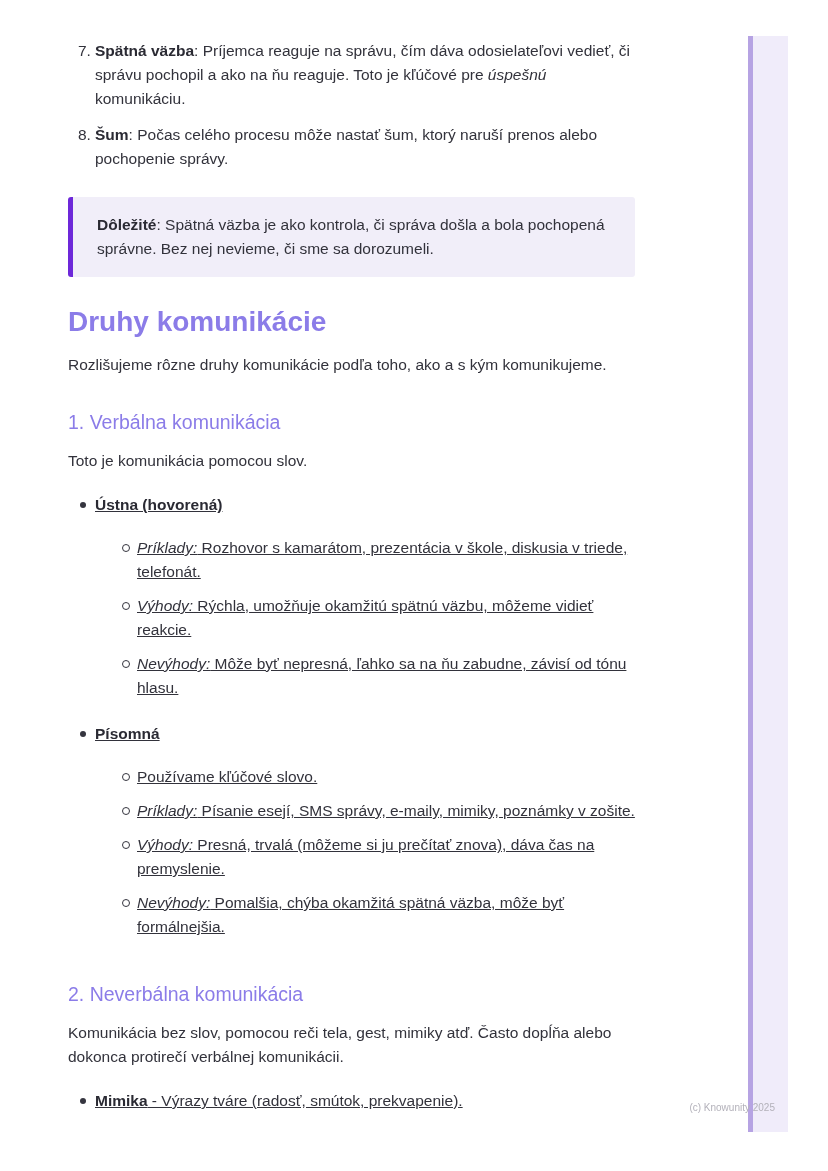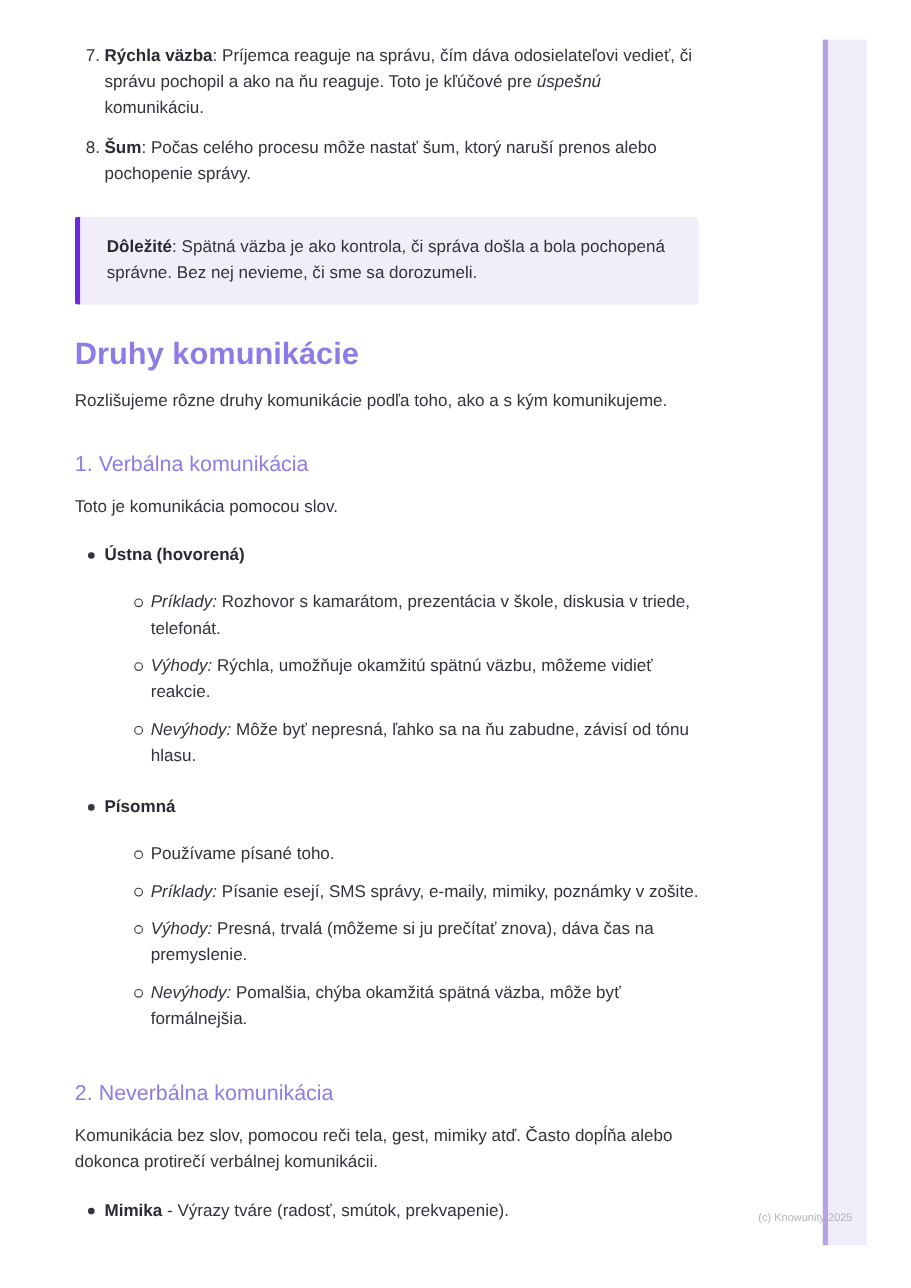--- a/index.html
+++ b/index.html
@@ -48,21 +48,21 @@
 
   
   .ul { margin-top: 20px; }
   .li { display: flex; margin-bottom: 12px; }
   .mk { flex: 0 0 27px; position: relative; }
   .mk::before {
     content: ""; position: absolute; left: 12px; top: 9px;
     width: 6px; height: 6px; border-radius: 50%;
     background: #35353f;
   }
-  .li .col { flex: 1; }
+  .li .col { flex: 1; text-decoration: underline; }
   .subul { margin-top: 19px; }
   .sli { display: flex; margin-bottom: 10px; }
   .mk2 { flex: 0 0 42px; position: relative; }
   .mk2::before {
     content: ""; position: absolute; left: 27px; top: 7.5px;
     width: 6px; height: 6px; border-radius: 50%;
     border: 1.5px solid #35353f; background: transparent;
   }
   .sli .txt { flex: 1; }
 
@@ -88,21 +88,21 @@
 <div class="stripe">
   <div class="stripe-line"></div>
   <div class="stripe-band"></div>
 </div>
 
 <main class="content">
 
   <div class="olist">
     <div class="oli">
       <span class="num">7.</span>
-      <p class="txt"><strong>Rýchla väzba</strong><span>: Príjemca reaguje na správu, čím dáva odosielateľovi vedieť, či správu pochopil a ako na ňu reaguje. Toto je kľúčové pre </span><em>úspešnú</em><span> komunikáciu.</span></p>
+      <p class="txt"><strong>Spätná väzba</strong><span>: Príjemca reaguje na správu, čím dáva odosielateľovi vedieť, či správu pochopil a ako na ňu reaguje. Toto je kľúčové pre </span><em>úspešnú</em><span> komunikáciu.</span></p>
     </div>
     <div class="oli">
       <span class="num">8.</span>
       <p class="txt"><strong>Šum</strong><span>: Počas celého procesu môže nastať šum, ktorý naruší prenos alebo pochopenie správy.</span><em></em><span></span></p>
     </div>
   </div>
 
   <aside class="callout">
     <p><strong>Dôležité</strong><span>: Spätná väzba je ako kontrola, či správa došla a bola pochopená správne. Bez nej nevieme, či sme sa dorozumeli.</span></p>
   </aside>
@@ -136,21 +136,21 @@
       </div>
     </div>
 
     <div class="li">
       <span class="mk"></span>
       <div class="col">
         <p><strong>Písomná</strong></p>
         <div class="subul">
           <div class="sli">
             <span class="mk2"></span>
-            <p class="txt"><em></em><span>Používame písané toho.</span></p>
+            <p class="txt"><em></em><span>Používame kľúčové slovo.</span></p>
           </div>
           <div class="sli">
             <span class="mk2"></span>
             <p class="txt"><em>Príklady:</em><span> Písanie esejí, SMS správy, e-maily, mimiky, poznámky v zošite.</span></p>
           </div>
           <div class="sli">
             <span class="mk2"></span>
             <p class="txt"><em>Výhody:</em><span> Presná, trvalá (môžeme si ju prečítať znova), dáva čas na premyslenie.</span></p>
           </div>
           <div class="sli">

